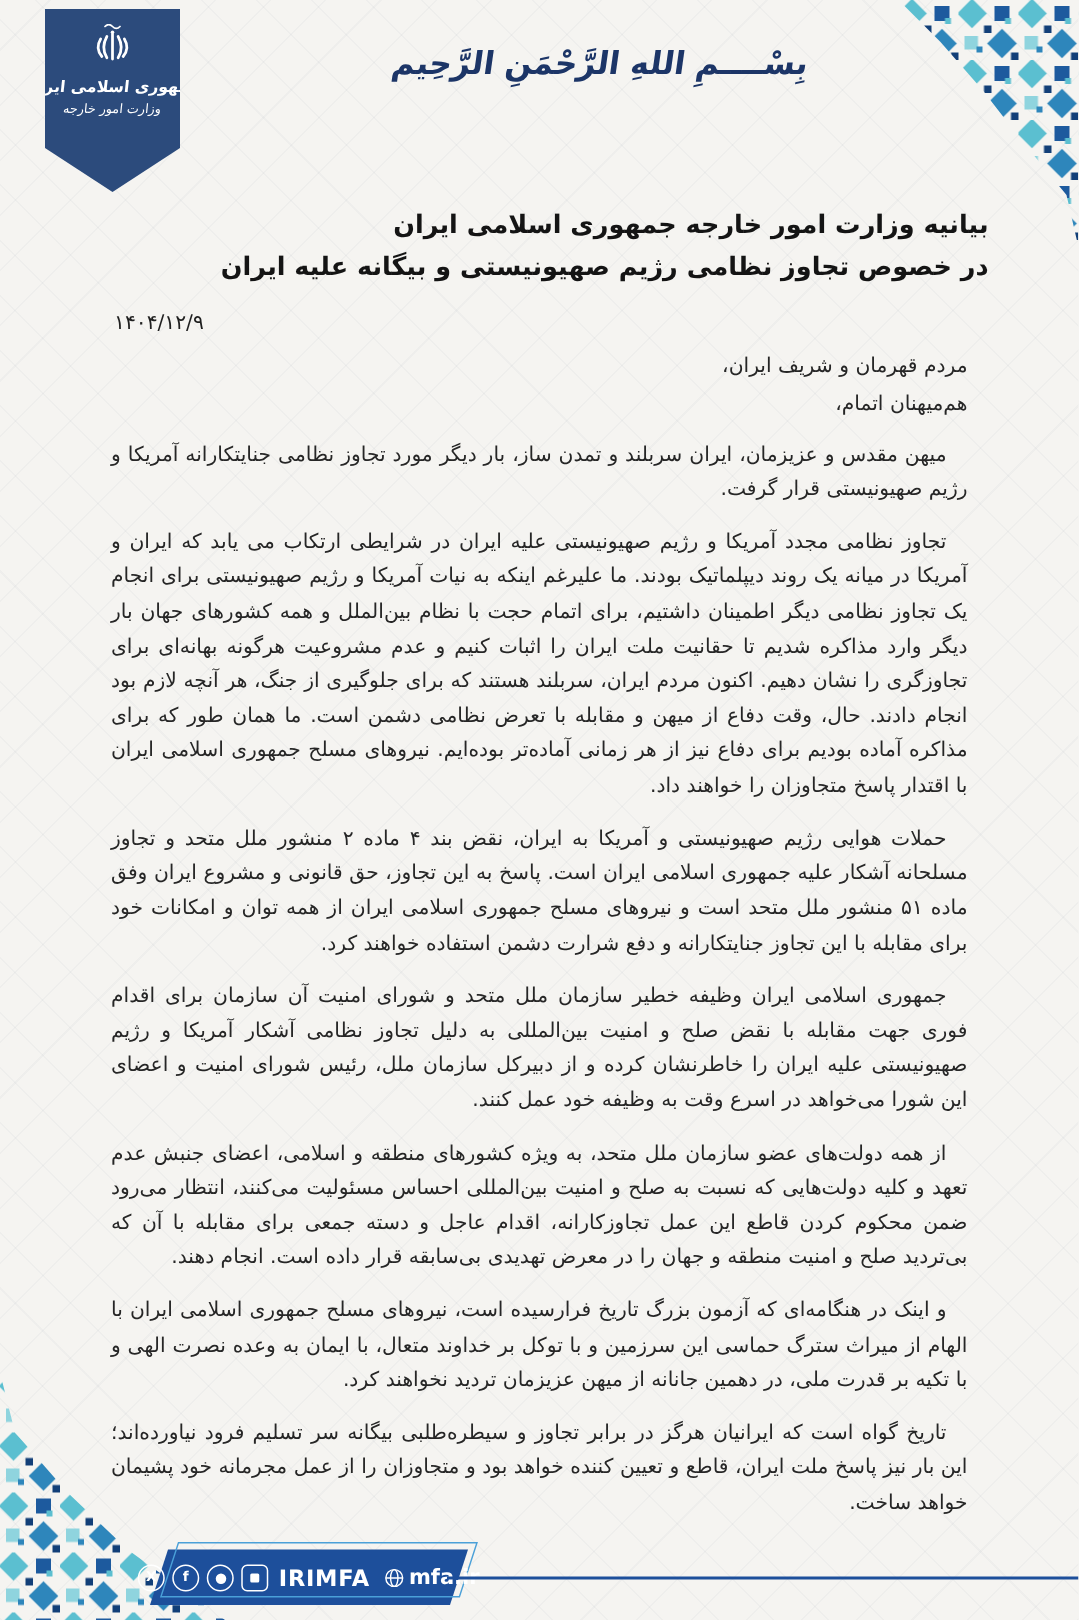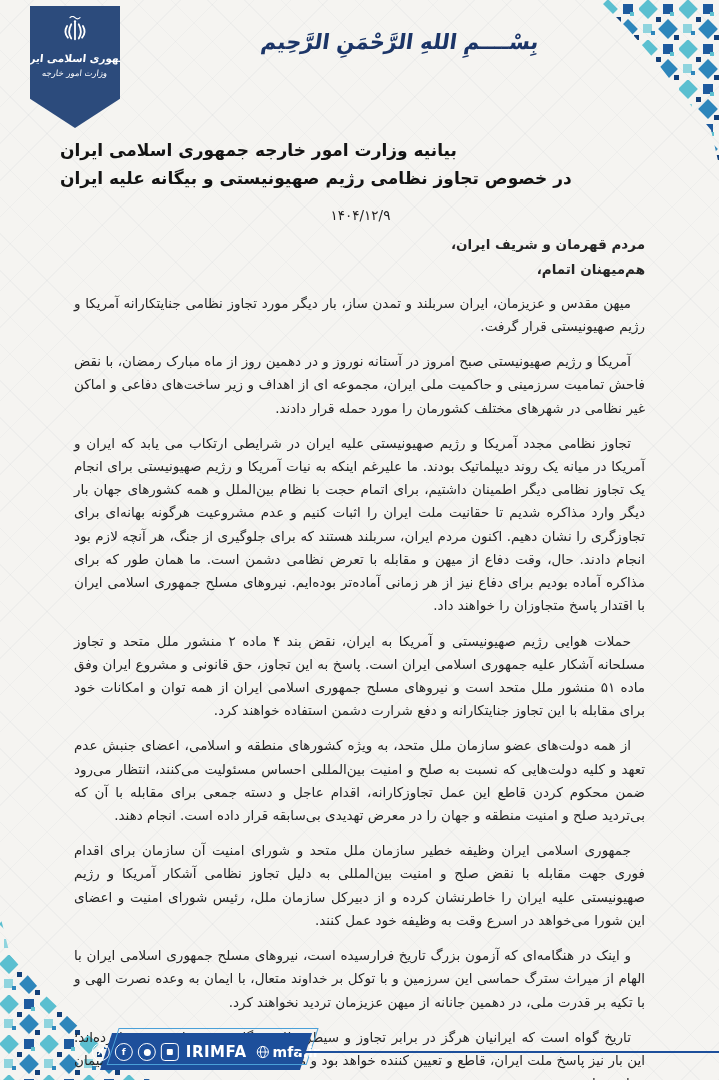--- a/index.html
+++ b/index.html
@@ -31,30 +31,30 @@
   .badge .l1{font-size:10.5px;font-weight:bold;margin-top:6px;transform:skewX(-6deg);white-space:nowrap;}
   .badge .l2{font-size:8.5px;margin-top:4px;transform:skewX(-6deg);white-space:nowrap;}
   
   .bismillah{
     position:absolute;top:30px;left:255px;width:290px;text-align:center;
     color:#1c3567;font-size:21px;font-weight:bold;transform:skewX(-8deg);
     direction:rtl;white-space:nowrap;
   }
   
   .title{
-    position:absolute;top:136px;left:60px;right:60px;text-align:left;direction:rtl;
+    position:absolute;top:136px;left:60px;right:60px;text-align:right;direction:rtl;
     color:#141414;font-weight:bold;font-size:17px;line-height:1.65;
   }
   
   .doc{
     position:absolute;top:204px;left:74px;right:74px;direction:rtl;
     color:#262626;font-size:13.5px;line-height:1.72;text-align:justify;
   }
-  .date{direction:ltr;text-align:center;letter-spacing:4px;font-size:13.5px;color:#1f1f1f;margin-bottom:6px;margin-left:2px;}
-  .salut{margin:0 0 2px 0;font-weight:bold;}
+  .date{direction:ltr;text-align:left;letter-spacing:4px;font-size:13.5px;color:#1f1f1f;margin-bottom:6px;margin-left:2px;}
+  .salut{margin:0 0 2px 0;}
   .doc p{margin:0 0 12px 0;text-indent:14px;}
   .doc p.last{margin-bottom:0;}
   
   .footer-band{
     position:absolute;top:1033px;left:106px;width:200px;height:37px;
     background:#1d4f9b;transform:skewX(-18deg);
     display:flex;align-items:center;justify-content:center;
   }
   .footer-band::before{
     content:"";position:absolute;inset:0;border:1px solid #4aa0d8;
@@ -119,25 +119,24 @@
   <div class="title">
     <div>بیانیه وزارت امور خارجه جمهوری اسلامی ایران</div>
     <div>در خصوص تجاوز نظامی رژیم صهیونیستی و بیگانه علیه ایران</div>
   </div>
 
   <div class="doc">
     <div class="date">۱۴۰۴/۱۲/۹</div>
     <div class="salut">مردم قهرمان و شریف ایران،</div>
     <div class="salut" style="margin-bottom:10px">هم‌میهنان اتمام،</div>
     <p>میهن مقدس و عزیزمان، ایران سربلند و تمدن ساز، بار دیگر مورد تجاوز نظامی جنایتکارانه آمریکا و رژیم صهیونیستی قرار گرفت.</p>
-    <p>آمریکا و رژیم صهیونیستی صبح امروز در آستانه نوروز و در دهمین روز از ماه مبارک رمضان، با نقض فاحش تمامیت سرزمینی و حاکمیت ملی ایران، مجموعه ای از اهداف و زیر ساخت‌های دفاعی و اماکن غیر نظامی در شهرهای مختلف کشورمان را مورد حمله قرار دادند.</p>
     <p>تجاوز نظامی مجدد آمریکا و رژیم صهیونیستی علیه ایران در شرایطی ارتکاب می یابد که ایران و آمریکا در میانه یک روند دیپلماتیک بودند. ما علیرغم اینکه به نیات آمریکا و رژیم صهیونیستی برای انجام یک تجاوز نظامی دیگر اطمینان داشتیم، برای اتمام حجت با نظام بین‌الملل و همه کشورهای جهان بار دیگر وارد مذاکره شدیم تا حقانیت ملت ایران را اثبات کنیم و عدم مشروعیت هرگونه بهانه‌ای برای تجاوزگری را نشان دهیم. اکنون مردم ایران، سربلند هستند که برای جلوگیری از جنگ، هر آنچه لازم بود انجام دادند. حال، وقت دفاع از میهن و مقابله با تعرض نظامی دشمن است. ما همان طور که برای مذاکره آماده بودیم برای دفاع نیز از هر زمانی آماده‌تر بوده‌ایم. نیروهای مسلح جمهوری اسلامی ایران با اقتدار پاسخ متجاوزان را خواهند داد.</p>
     <p>حملات هوایی رژیم صهیونیستی و آمریکا به ایران، نقض بند ۴ ماده ۲ منشور ملل متحد و تجاوز مسلحانه آشکار علیه جمهوری اسلامی ایران است. پاسخ به این تجاوز، حق قانونی و مشروع ایران وفق ماده ۵۱ منشور ملل متحد است و نیروهای مسلح جمهوری اسلامی ایران از همه توان و امکانات خود برای مقابله با این تجاوز جنایتکارانه و دفع شرارت دشمن استفاده خواهند کرد.</p>
+    <p>جمهوری اسلامی ایران وظیفه خطیر سازمان ملل متحد و شورای امنیت آن سازمان برای اقدام فوری جهت مقابله با نقض صلح و امنیت بین‌المللی به دلیل تجاوز نظامی آشکار آمریکا و رژیم صهیونیستی علیه ایران را خاطرنشان کرده و از دبیرکل سازمان ملل، رئیس شورای امنیت و اعضای این شورا می‌خواهد در اسرع وقت به وظیفه خود عمل کنند.</p>
     <p>از همه دولت‌های عضو سازمان ملل متحد، به ویژه کشورهای منطقه و اسلامی، اعضای جنبش عدم تعهد و کلیه دولت‌هایی که نسبت به صلح و امنیت بین‌المللی احساس مسئولیت می‌کنند، انتظار می‌رود ضمن محکوم کردن قاطع این عمل تجاوزکارانه، اقدام عاجل و دسته جمعی برای مقابله با آن که بی‌تردید صلح و امنیت منطقه و جهان را در معرض تهدیدی بی‌سابقه قرار داده است. انجام دهند.</p>
-    <p>جمهوری اسلامی ایران وظیفه خطیر سازمان ملل متحد و شورای امنیت آن سازمان برای اقدام فوری جهت مقابله با نقض صلح و امنیت بین‌المللی به دلیل تجاوز نظامی آشکار آمریکا و رژیم صهیونیستی علیه ایران را خاطرنشان کرده و از دبیرکل سازمان ملل، رئیس شورای امنیت و اعضای این شورا می‌خواهد در اسرع وقت به وظیفه خود عمل کنند.</p>
     <p>و اینک در هنگامه‌ای که آزمون بزرگ تاریخ فرارسیده است، نیروهای مسلح جمهوری اسلامی ایران با الهام از میراث سترگ حماسی این سرزمین و با توکل بر خداوند متعال، با ایمان به وعده نصرت الهی و با تکیه بر قدرت ملی، در دهمین جانانه از میهن عزیزمان تردید نخواهند کرد.</p>
     <p class="last">تاریخ گواه است که ایرانیان هرگز در برابر تجاوز و سیطره‌طلبی بیگانه سر تسلیم فرود نیاورده‌اند؛ این بار نیز پاسخ ملت ایران، قاطع و تعیین کننده خواهد بود و متجاوزان را از عمل مجرمانه خود پشیمان خواهد ساخت.</p>
   </div>
 
   <div class="footer-band">
     <div class="band-inner">
       <span class="icn">X</span>
       <span class="icn">f</span>
       <span class="icn">
           <span class="dot"></span>

